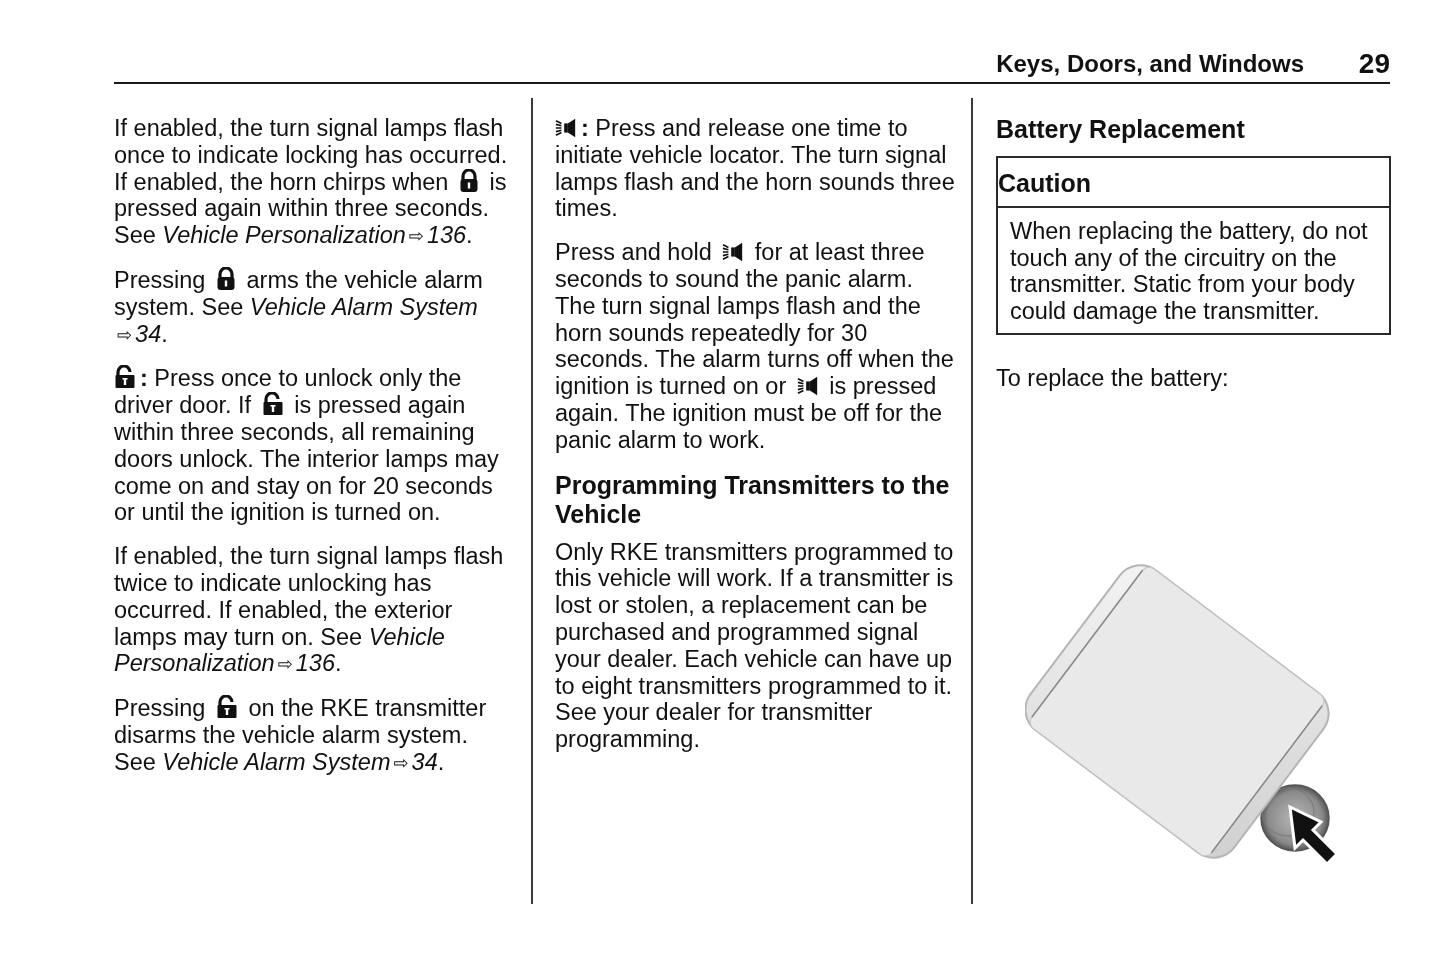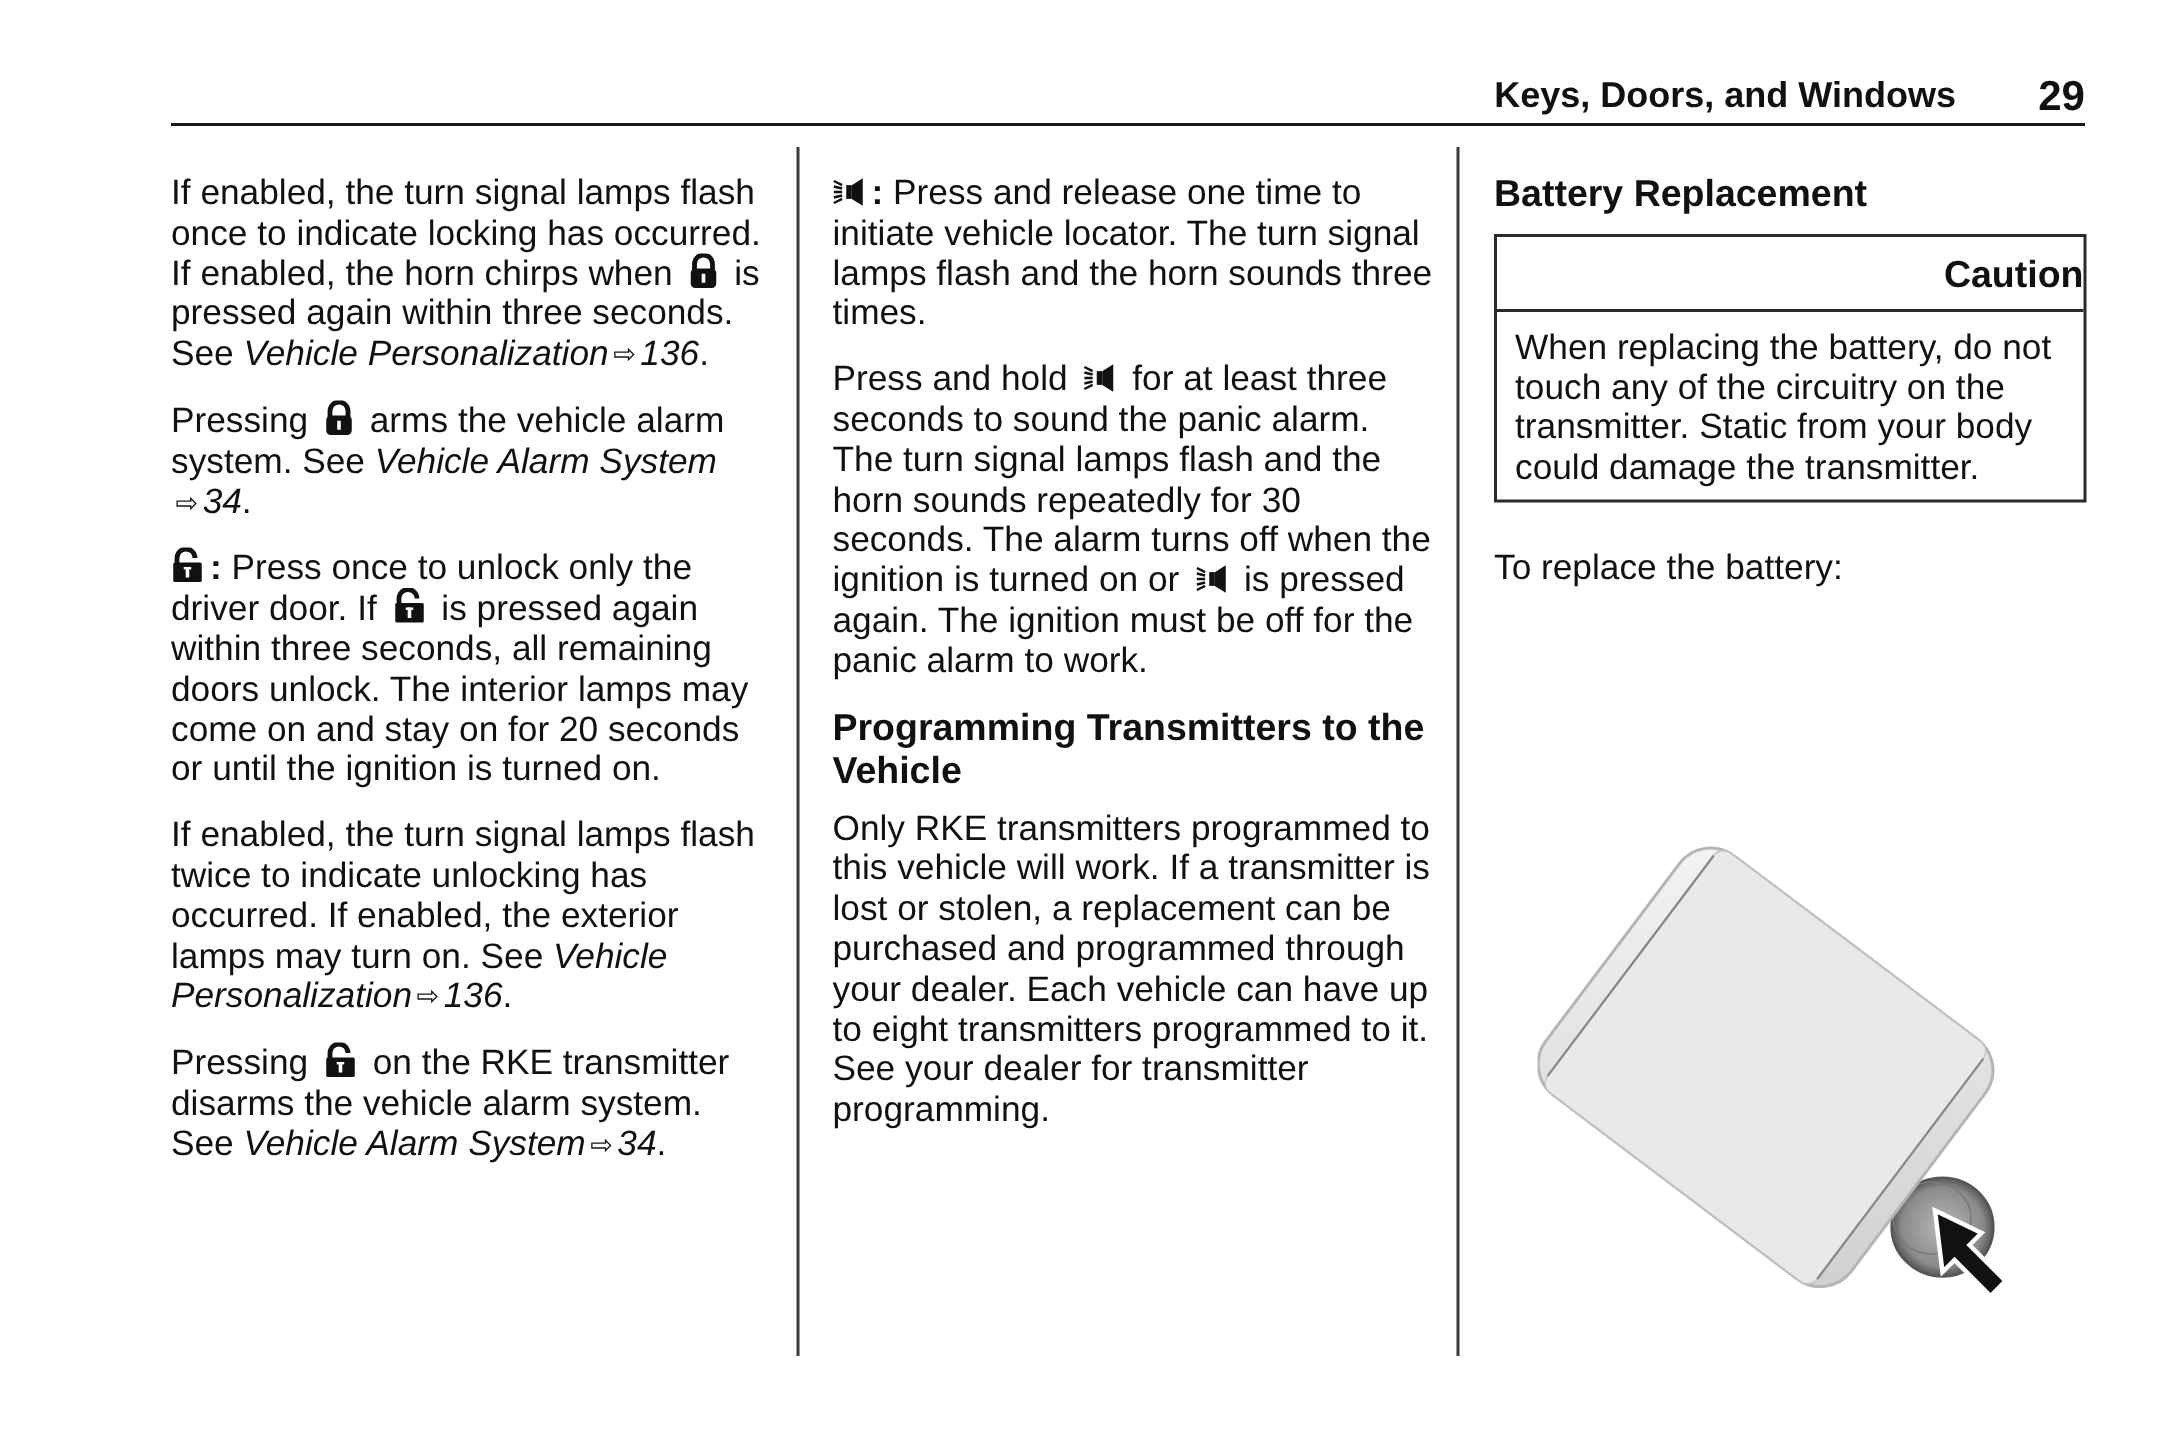--- a/index.html
+++ b/index.html
@@ -33,21 +33,21 @@
   .b { font-weight: bold; }
   .xref { font-size: 18px; margin: 0 3px; vertical-align: 1px; }
   .ico { display: inline-block; vertical-align: -3px; margin: 0 4px; }
   h2 {
     font-size: 25px; line-height: 29px; font-weight: bold; margin: 0 0 10px 0;
   }
   .caution {
     border: 2px solid #2a2a2a; margin-top: 8px; width: 391px;
   }
   .caution-head {
-    text-align: right; font-weight: bold; font-size: 25px;
+    text-align: left; font-weight: bold; font-size: 25px;
     padding: 12px 0 9px 0; border-bottom: 2px solid #2a2a2a;
   }
   .caution-body { padding: 10px 12px 8px 12px; }
   .fob { position: absolute; left: 1025px; top: 560px; }
 </style>
 </head>
 <body>
 
 <svg width="0" height="0" style="position:absolute">
   <defs>
@@ -132,21 +132,21 @@
     <svg class="ico" width="22" height="22">
         <use href="#sym-horn"></use>
       </svg>
     <span>for at least three seconds to sound the panic alarm. The turn signal lamps flash and the horn sounds repeatedly for 30 seconds. The alarm turns off when the ignition is turned on or</span>
     <svg class="ico" width="22" height="22">
         <use href="#sym-horn"></use>
       </svg>
     <span>is pressed again. The ignition must be off for the panic alarm to work.</span>
   </p>
   <h2>Programming Transmitters to the Vehicle</h2>
-  <p>Only RKE transmitters programmed to this vehicle will work. If a transmitter is lost or stolen, a replacement can be purchased and programmed through your dealer. Each vehicle can have up to eight transmitters programmed to it. See your dealer for transmitter programming.</p>
+  <p>Only RKE transmitters programmed to this vehicle will work. If a transmitter is lost or stolen, a replacement can be purchased and programmed signal your dealer. Each vehicle can have up to eight transmitters programmed to it. See your dealer for transmitter programming.</p>
 </div>
 
 <div class="col col3">
   <h2 style="margin-bottom:12px;">Battery Replacement</h2>
   <div class="caution">
     <div class="caution-head">Caution</div>
     <div class="caution-body">When replacing the battery, do not touch any of the circuitry on the transmitter. Static from your body could damage the transmitter.</div>
   </div>
   <p style="margin-top:30px;">To replace the battery:</p>
 </div>

